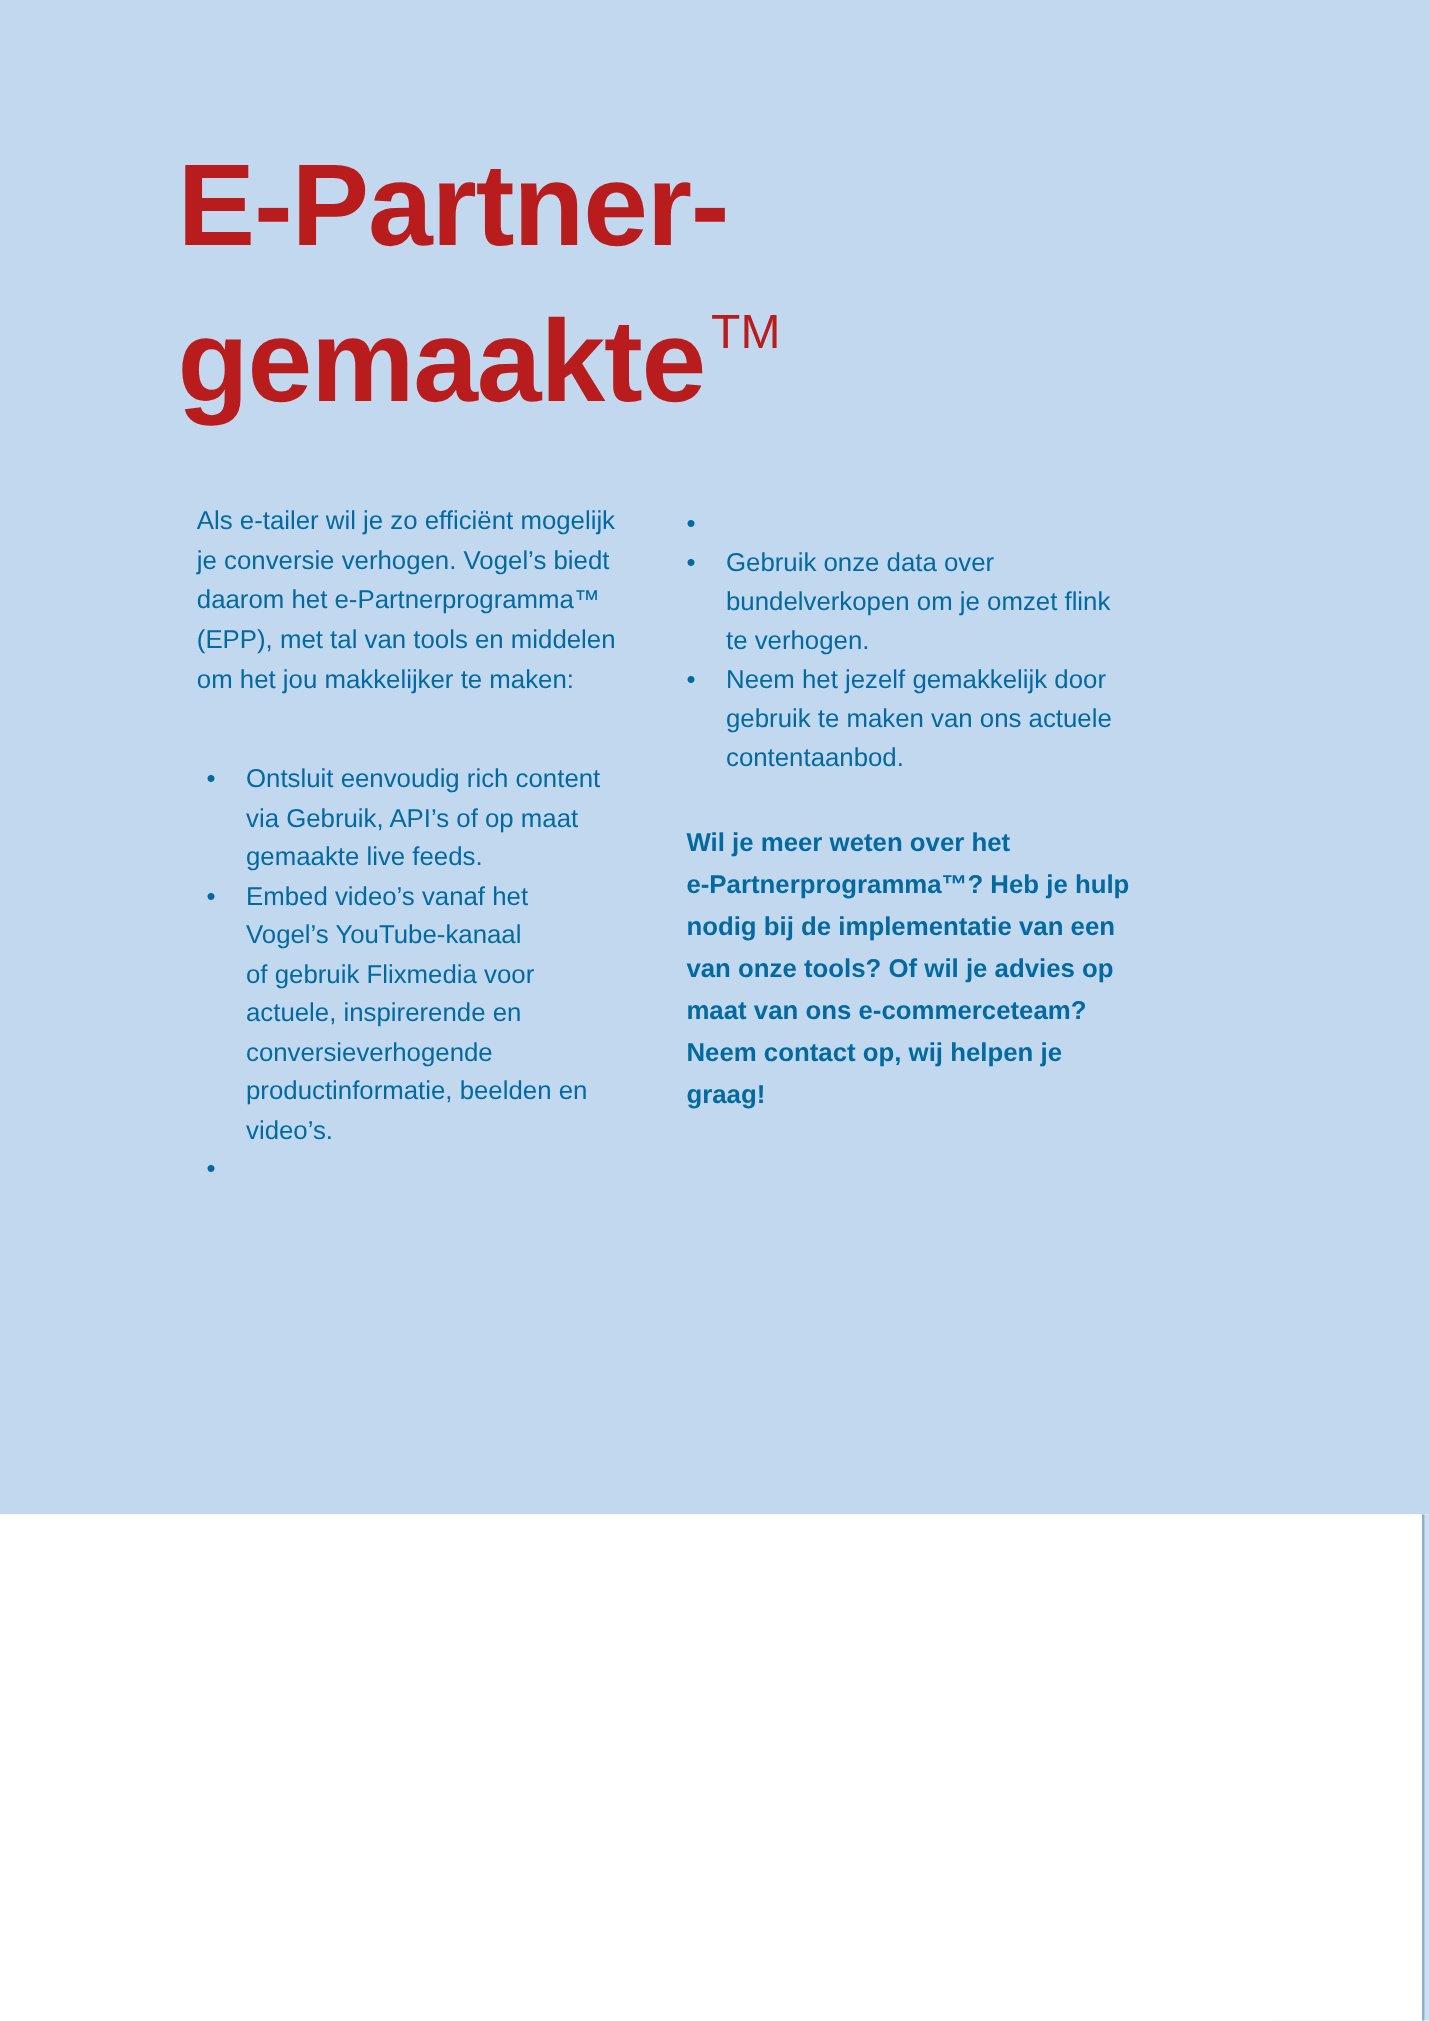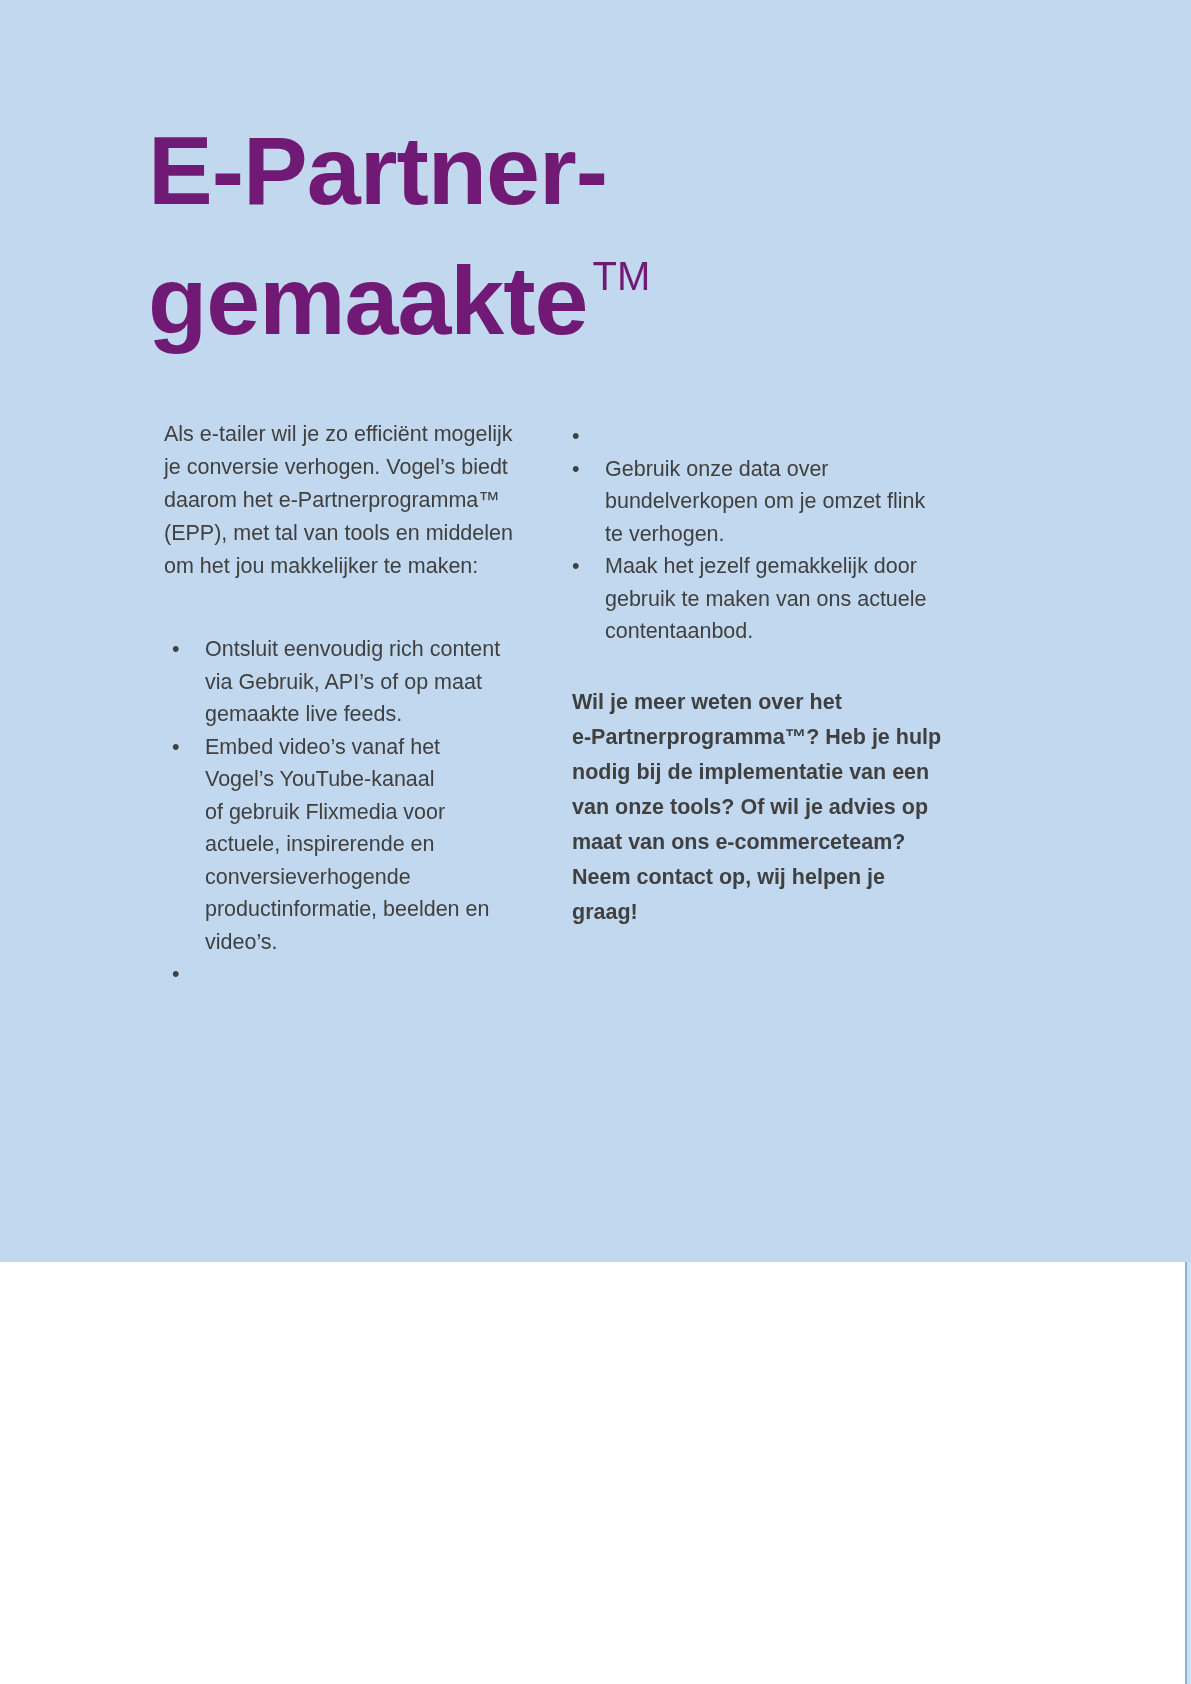--- a/index.html
+++ b/index.html
@@ -14,32 +14,32 @@
     position:absolute; top:0; left:0;
     width:1191px; height:1262px;
     background:#c1d8ee;
   }
   .title {
     position:absolute; left:148px; top:106px;
     margin:0;
     font-size:97px; line-height:130px;
     font-weight:700;
     letter-spacing:-1px;
-    color:#701a75;
+    color:#b91c1c;
   }
   .title .tm {
     font-size:40px;
     font-weight:400;
     letter-spacing:0;
     position:relative; top:-44px;
     margin-left:5px;
   }
   .col {
     position:absolute;
-    color:#404040;
+    color:#0369a1;
     font-size:21.5px;
     line-height:33px;
   }
   .col-left  { left:164px; top:418px; width:365px; }
   .col-right { left:572px; top:420px; width:385px; }
   .intro, .btext, .closing { white-space:pre-line; margin:0; }
   .bullets {
     list-style:none;
     margin:0; padding:0;
     line-height:32.5px;
@@ -109,21 +109,21 @@
           <span class="marker">•</span>
         </li>
         <li class="bullet">
           <span class="marker">•</span>
           <span class="btext">Gebruik onze data over
 bundelverkopen om je omzet flink
 te verhogen.</span>
         </li>
         <li class="bullet">
           <span class="marker">•</span>
-          <span class="btext">Maak het jezelf gemakkelijk door
+          <span class="btext">Neem het jezelf gemakkelijk door
 gebruik te maken van ons actuele
 contentaanbod.</span>
         </li>
       </ul>
       <p class="closing">Wil je meer weten over het
 e-Partnerprogramma™? Heb je hulp
 nodig bij de implementatie van een
 van onze tools? Of wil je advies op
 maat van ons e-commerceteam?
 Neem contact op, wij helpen je

